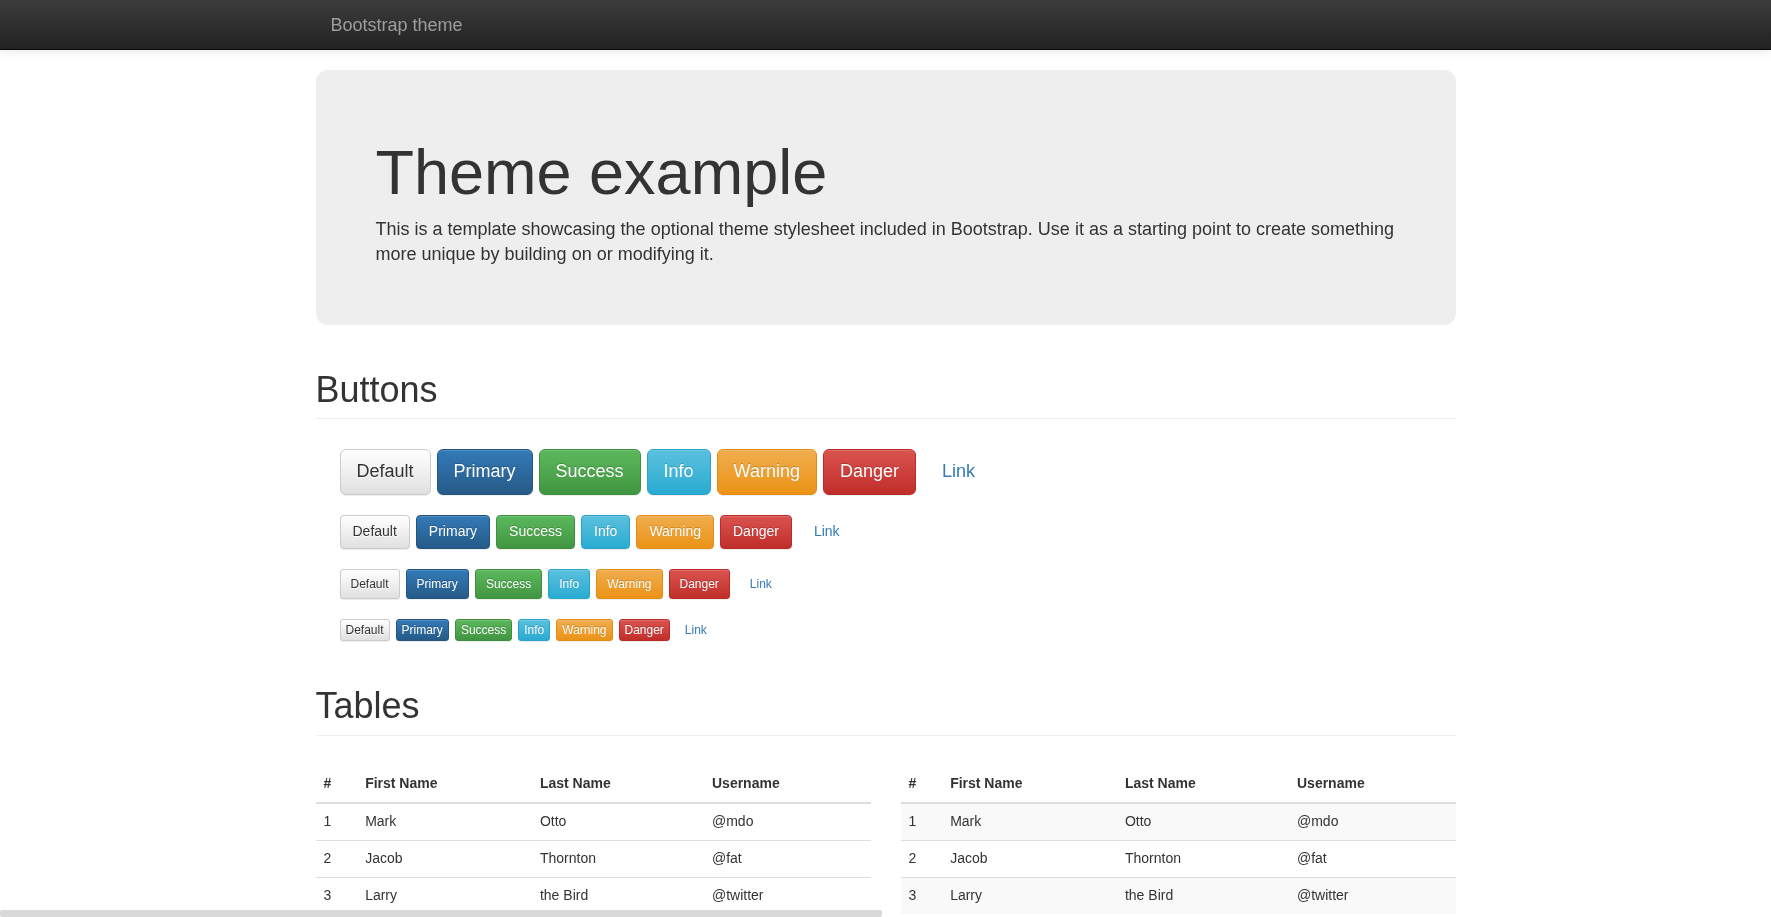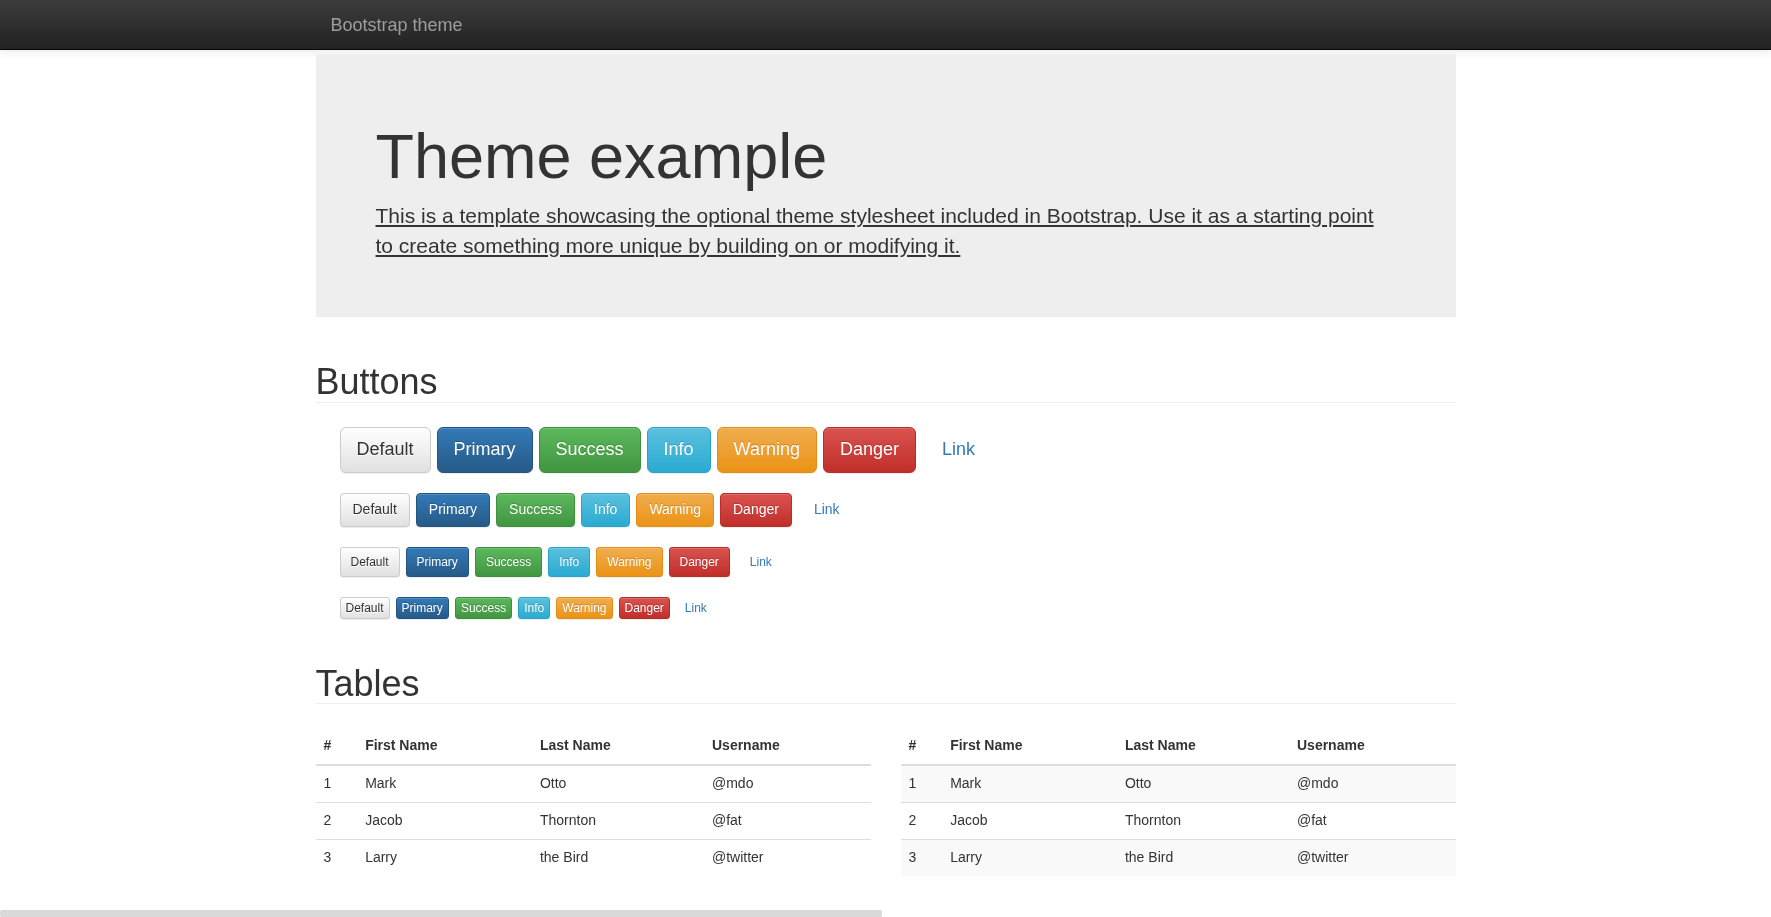--- a/index.html
+++ b/index.html
@@ -41,35 +41,35 @@
   .caret {
     display: inline-block; width: 0; height: 0; margin-left: 5px;
     vertical-align: middle;
     border-top: 4px solid #9d9d9d;
     border-left: 4px solid transparent;
     border-right: 4px solid transparent;
   }
 
   
   .jumbotron {
-    margin-top: 4px;
+    margin-top: 20px;
     background: #eee;
-    border-radius: 0;
+    border-radius: 12px;
     padding: 48px 60px 57px;
   }
   .jumbotron h1 {
     margin: 20px 0 10px;
     font-size: 63px; font-weight: 400; line-height: 1.1; color: #333;
   }
   .jumbotron p.lead {
-    margin: 0; font-size: 21px; font-weight: normal; line-height: 1.4; text-decoration: underline;
-  }
-
-  
-  .page-header { margin: 45px 0 24px; border-bottom: 1px solid #eee; }
+    margin: 0; font-size: 18px; font-weight: normal; line-height: 1.4;
+  }
+
+  
+  .page-header { margin: 45px 0 30px; padding-bottom: 9px; border-bottom: 1px solid #eee; }
   .page-header h1 { margin: 0; font-size: 36px; font-weight: 400; line-height: 1.1; color: #333; }
 
   
   .btn-row { margin: 0 0 20px; padding-left: 24px; }
   .btn {
     display: inline-block; margin: 0 6px 0 0;
     border: 1px solid transparent; cursor: pointer;
     font-family: inherit; text-align: center; vertical-align: middle;
     background-repeat: repeat-x;
     box-shadow: inset 0 1px 0 rgba(255,255,255,.15), 0 1px 1px rgba(0,0,0,.075);

